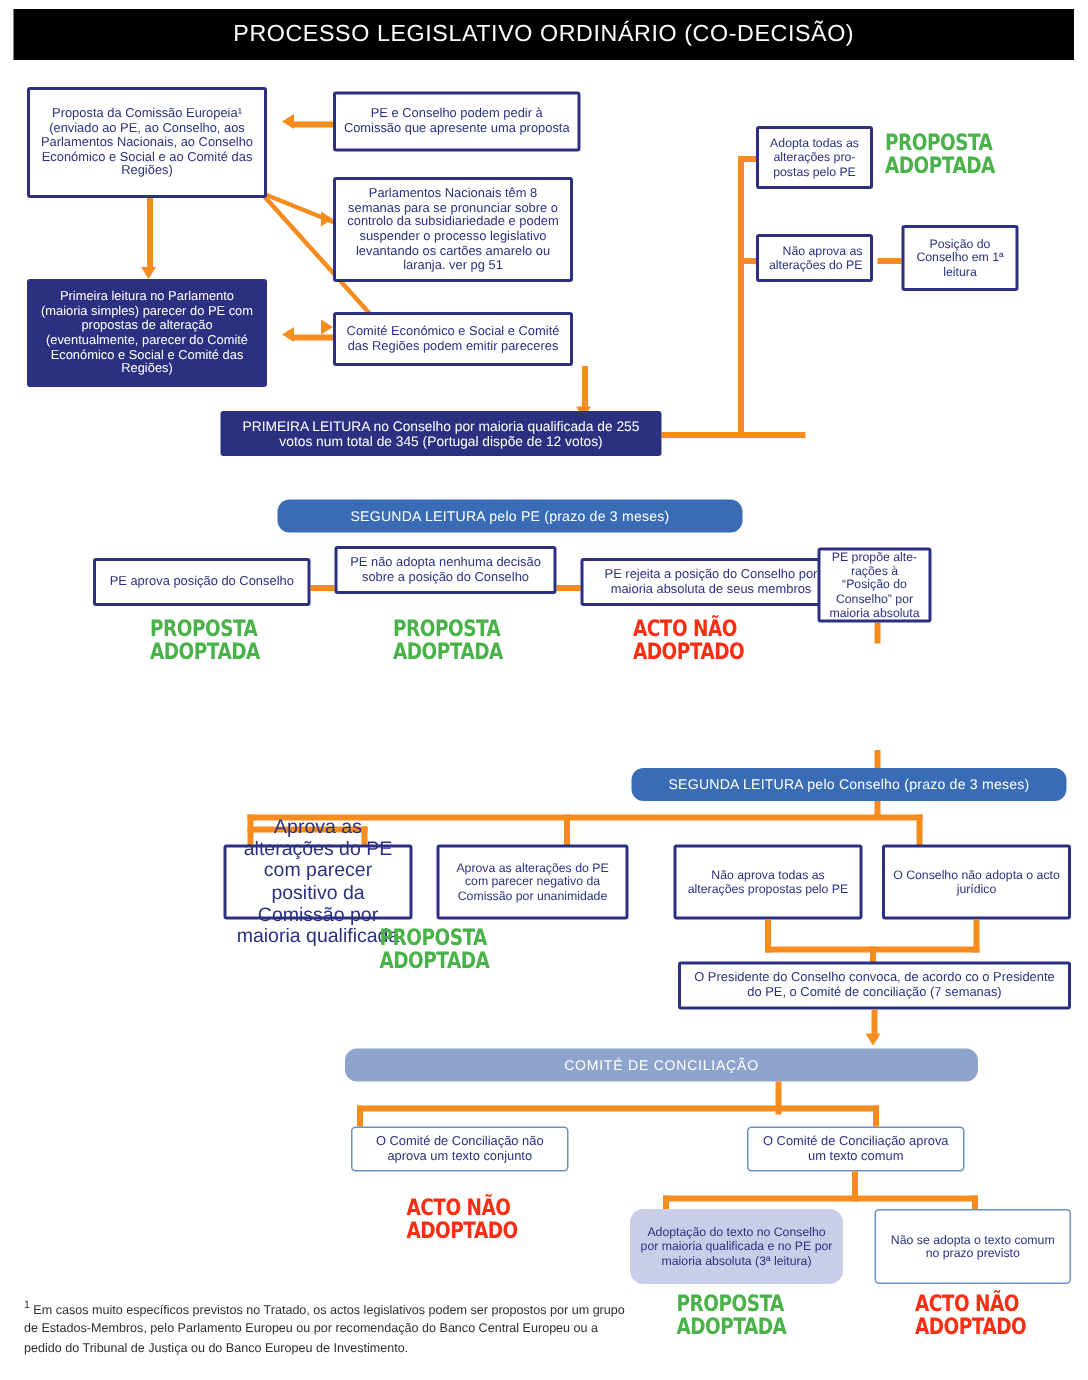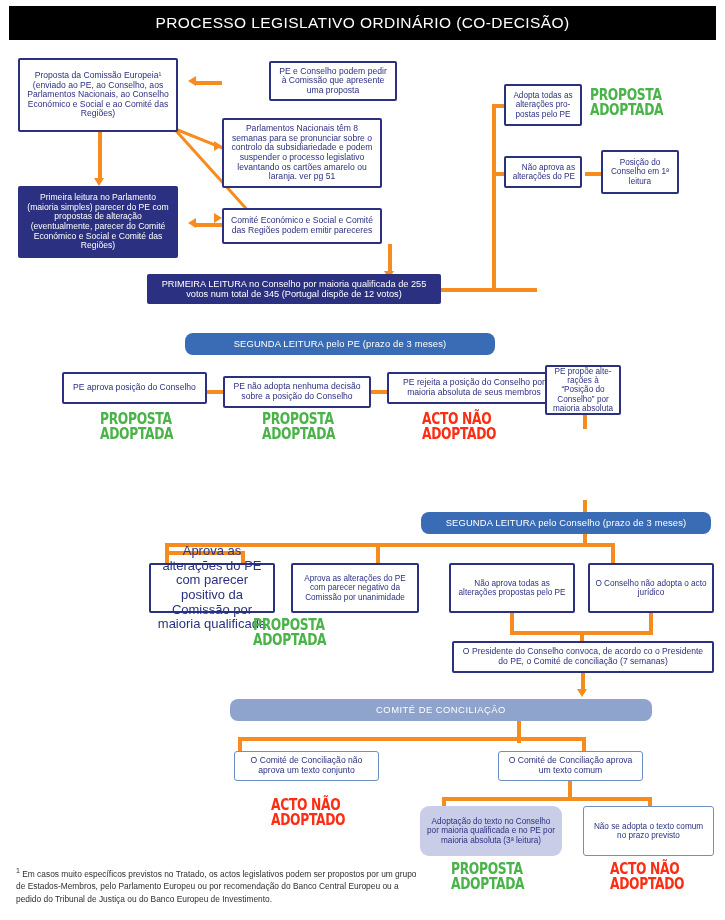--- a/index.html
+++ b/index.html
@@ -97,21 +97,21 @@
   <div class="abs arrow arr-down" style="left:384px;top:271px;"></div>
 
   <div class="abs ln h" style="left:441px;top:288px;width:96px;"></div>
   <div class="abs ln v" style="left:492px;top:104px;height:188px;"></div>
   <div class="abs ln h" style="left:492px;top:104px;width:14px;"></div>
   <div class="abs ln h" style="left:492px;top:172px;width:14px;"></div>
   <div class="abs ln h" style="left:585px;top:172px;width:16px;"></div>
 
   <div class="abs box" style="left:18px;top:58px;width:160px;height:74px;">Proposta da Comissão Europeia¹ (enviado ao PE, ao Conselho, aos Parlamentos Nacionais, ao Conselho Económico e Social e ao Comité das Regiões)</div>
 
-  <div class="abs box" style="left:222px;top:61px;width:128px;height:40px;margin-left:47px;">PE e Conselho podem pedir à Comissão que apresente uma proposta</div>
+  <div class="abs box" style="left:222px;top:61px;width:165px;height:40px;">PE e Conselho podem pedir à Comissão que apresente uma proposta</div>
 
   <div class="abs box" style="left:222px;top:118px;width:160px;height:70px;">Parlamentos Nacionais têm 8 semanas para se pronunciar sobre o controlo da subsidiariedade e podem suspender o processo legislativo levantando os cartões amarelo ou laranja. ver pg 51</div>
 
   <div class="abs box" style="left:222px;top:208px;width:160px;height:36px;">Comité Económico e Social e Comité das Regiões podem emitir pareceres</div>
 
   <div class="abs box navy" style="left:18px;top:186px;width:160px;height:72px;">Primeira leitura no Parlamento (maioria simples) parecer do PE com propostas de alteração (eventualmente, parecer do Comité Económico e Social e Comité das Regiões)</div>
 
   <div class="abs box navy" style="left:147px;top:274px;width:294px;height:30px;font-size:9.2px;">PRIMEIRA LEITURA no Conselho por maioria qualificada de 255 votos num total de 345 (Portugal dispõe de 12 votos)</div>
 
   <div class="abs box" style="left:504px;top:84px;width:78px;height:42px;font-size:8.2px;">Adopta todas as alterações pro-postas pelo PE</div>
@@ -130,21 +130,21 @@
   <div class="abs ln h" style="left:533px;top:390px;width:12px;"></div>
 
   <div class="abs ln v" style="left:583px;top:415px;height:14px;"></div>
 
   <div class="abs ln v" style="left:583px;top:500px;height:12px;"></div>
 
   <div class="abs box" style="left:62px;top:372px;width:145px;height:32px;">PE aprova posição do Conselho</div>
   <div class="abs stamp green" style="left:100px;top:412px;">PROPOSTA
 ADOPTADA</div>
 
-  <div class="abs box" style="left:223px;top:376px;width:148px;height:32px;">PE não adopta nenhuma decisão sobre a  posição do Conselho</div>
+  <div class="abs box" style="left:223px;top:364px;width:148px;height:32px;">PE não adopta nenhuma decisão sobre a  posição do Conselho</div>
   <div class="abs stamp green" style="left:262px;top:412px;">PROPOSTA
 ADOPTADA</div>
 
   <div class="abs box" style="left:387px;top:372px;width:174px;height:32px;">PE rejeita a  posição do Conselho por maioria absoluta de seus membros</div>
   <div class="abs stamp red" style="left:422px;top:412px;">ACTO NÃO
 ADOPTADO</div>
 
   <div class="abs box" style="left:545px;top:365px;width:76px;height:50px;font-size:8.2px;">PE propõe alte-rações à “Posição do Conselho” por maioria absoluta</div>
 
 

